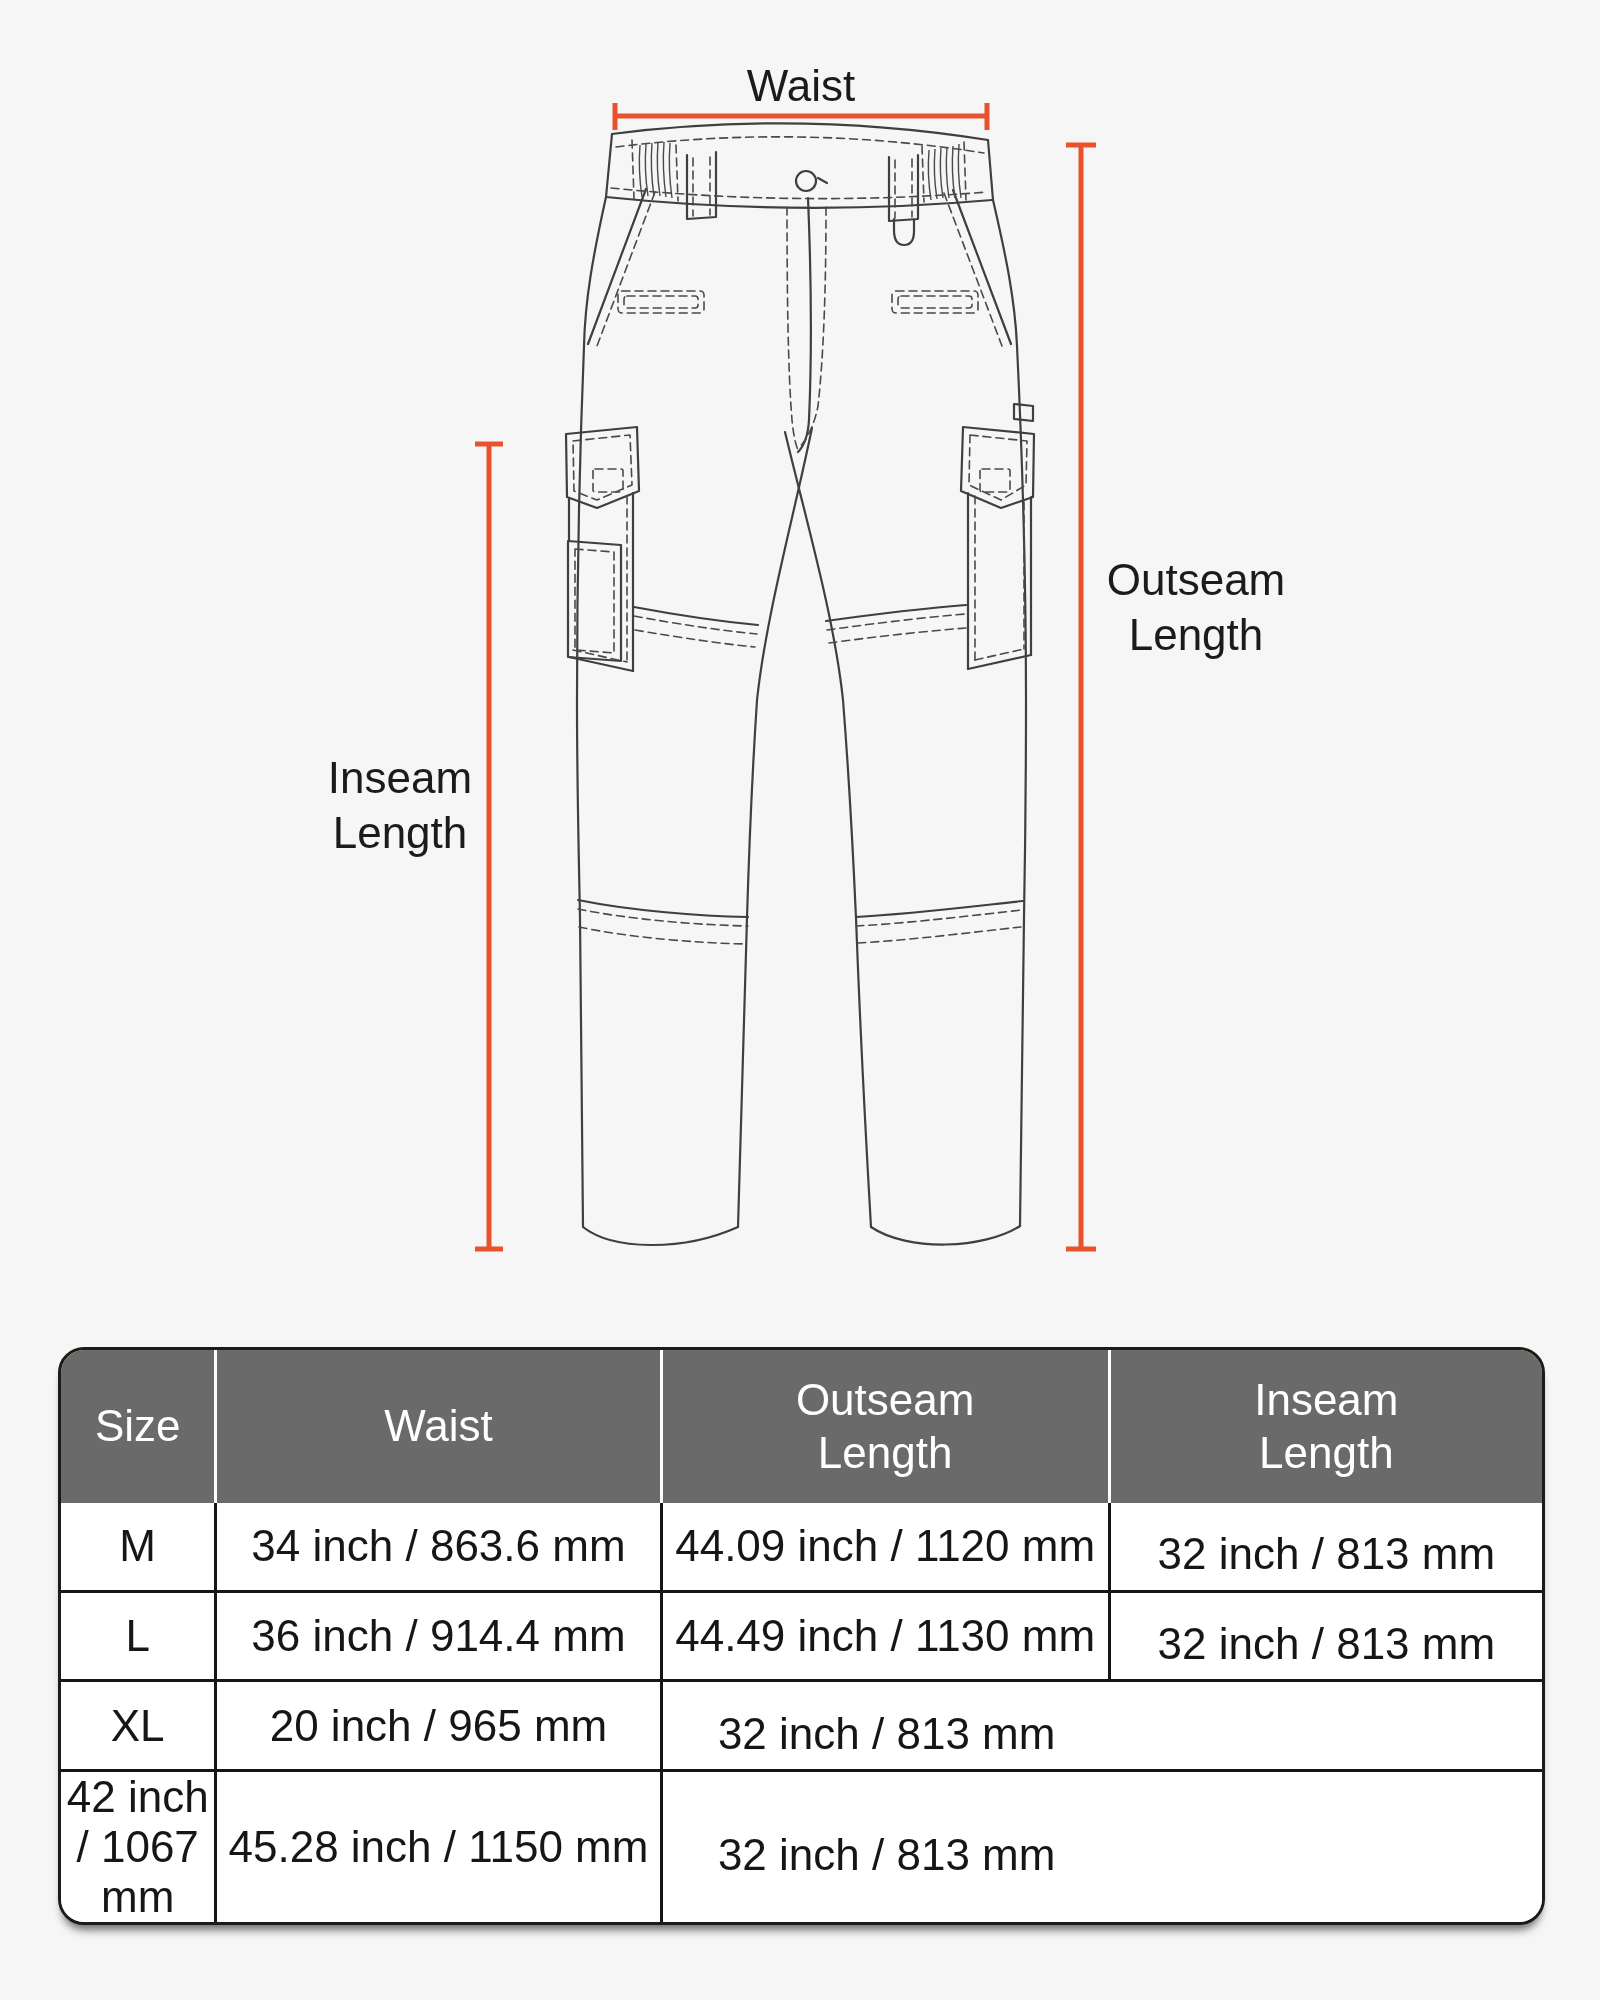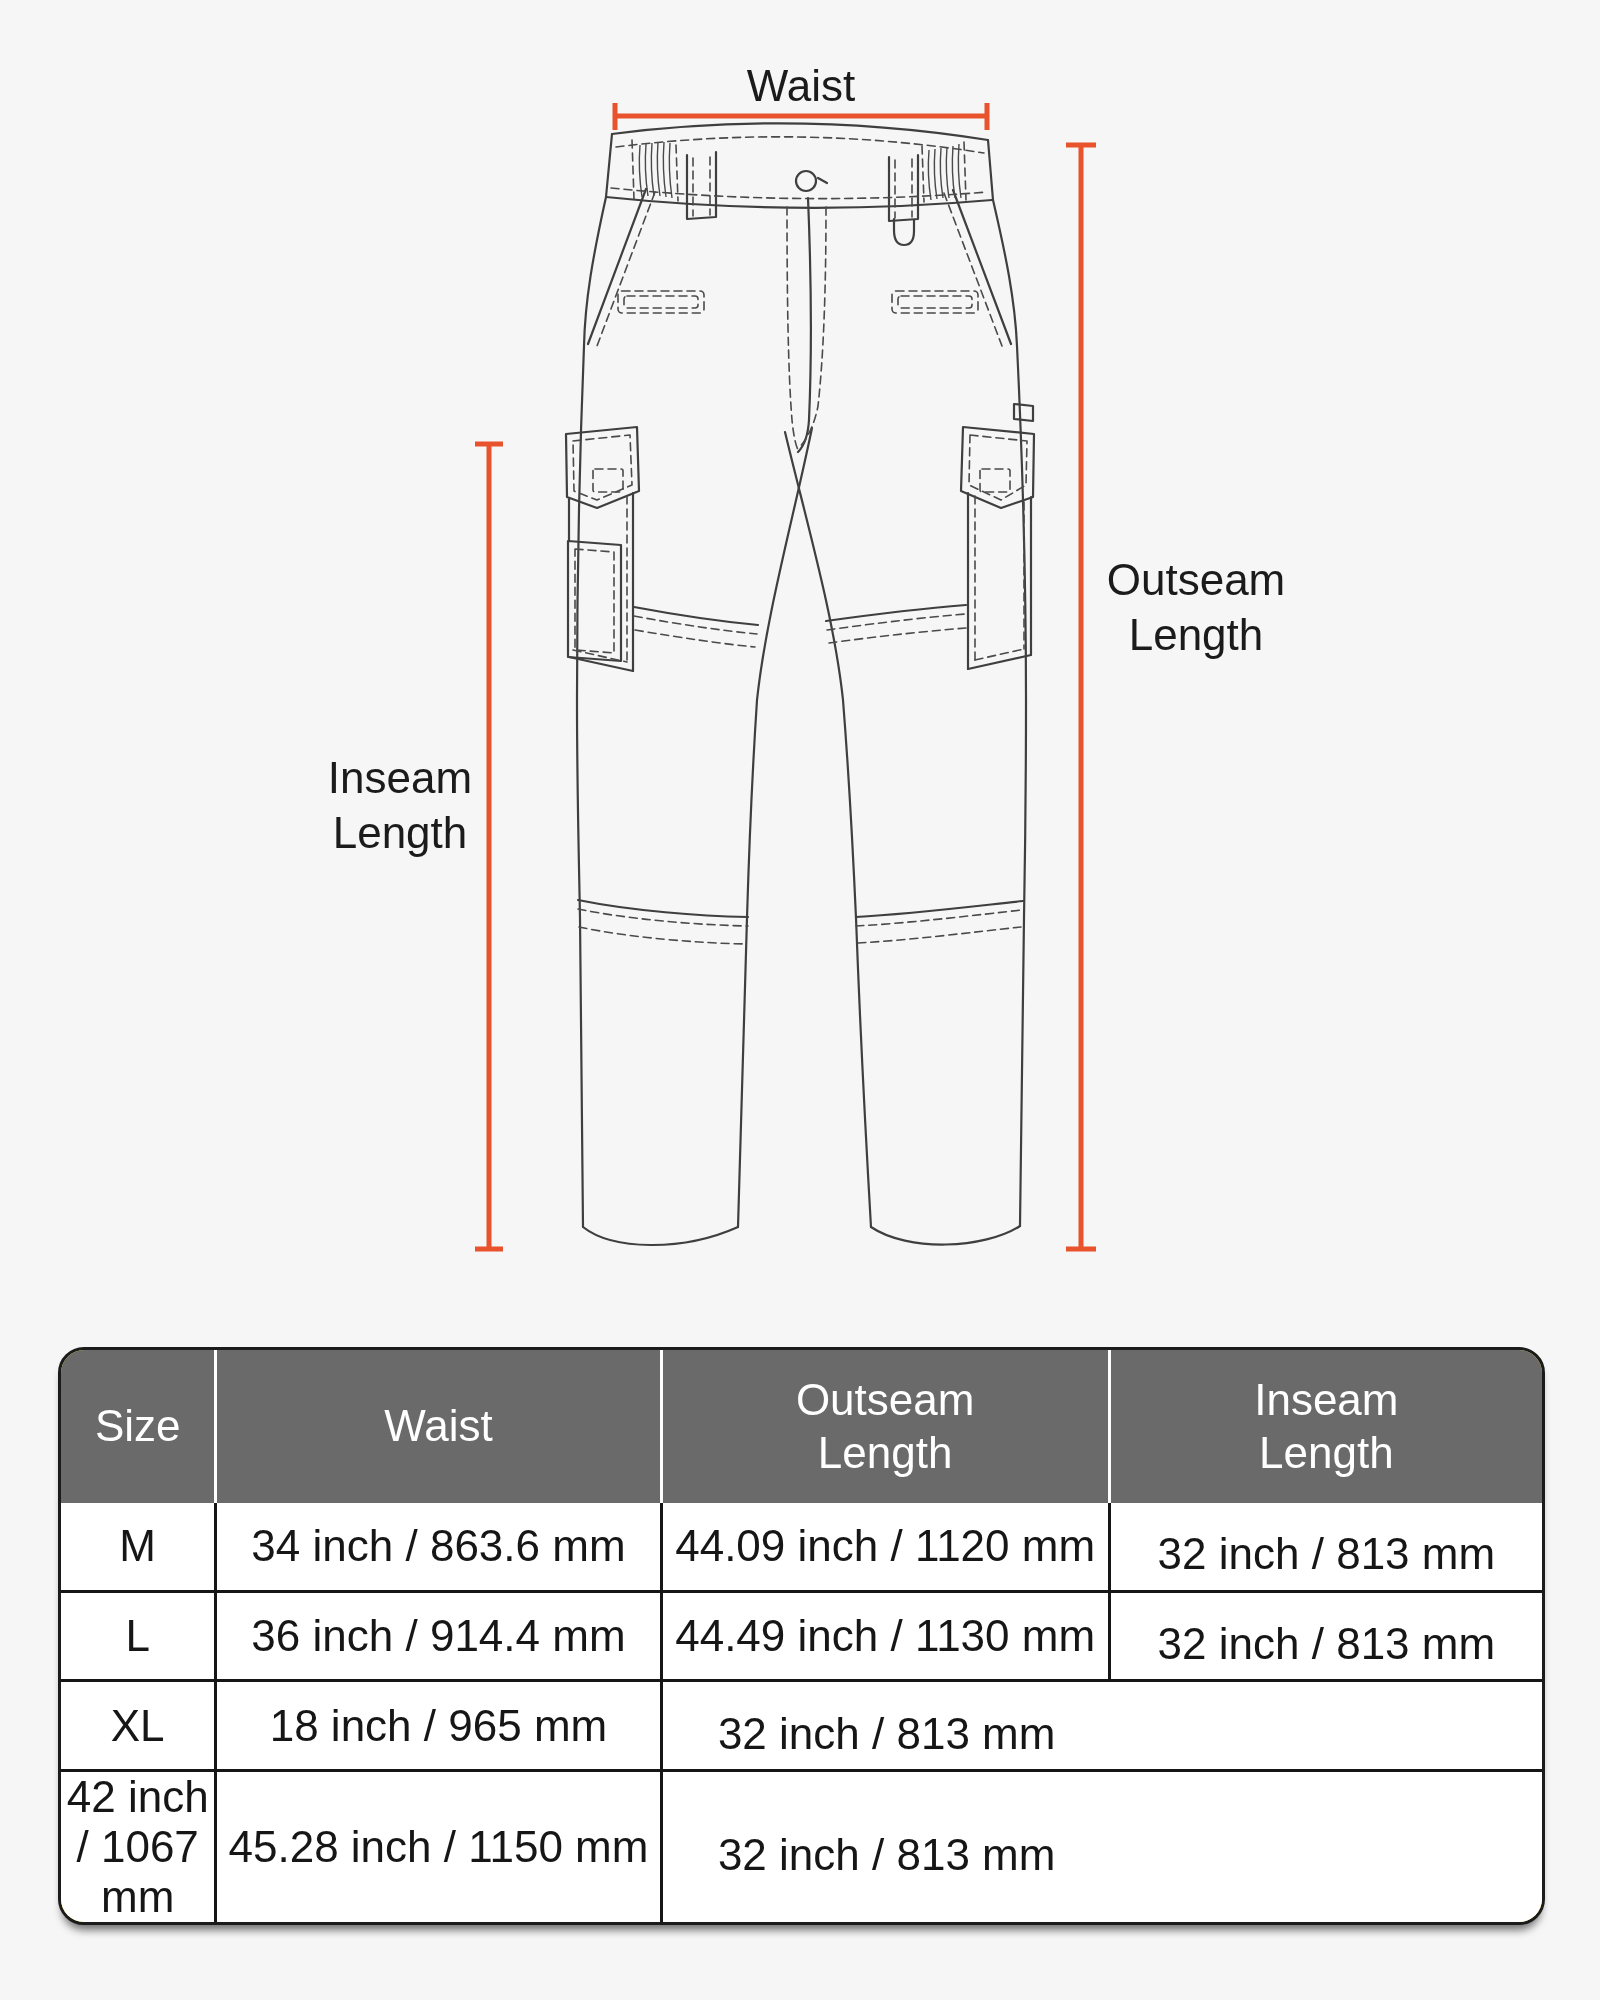--- a/index.html
+++ b/index.html
@@ -190,21 +190,21 @@
 
     <div class="trow">
       <div class="cell">L</div>
       <div class="cell">36 inch / 914.4 mm</div>
       <div class="cell">44.49 inch / 1130 mm</div>
       <div class="cell">32 inch / 813 mm</div>
     </div>
 
     <div class="trow">
       <div class="cell">XL</div>
-      <div class="cell">18 inch / 965 mm</div>
+      <div class="cell">20 inch / 965 mm</div>
       <div class="cell">32 inch / 813 mm</div>
     </div>
 
     <div class="trow">
       <div class="cell">42 inch / 1067 mm</div>
       <div class="cell">45.28 inch / 1150 mm</div>
       <div class="cell">32 inch / 813 mm</div>
     </div>
   </div>
 

